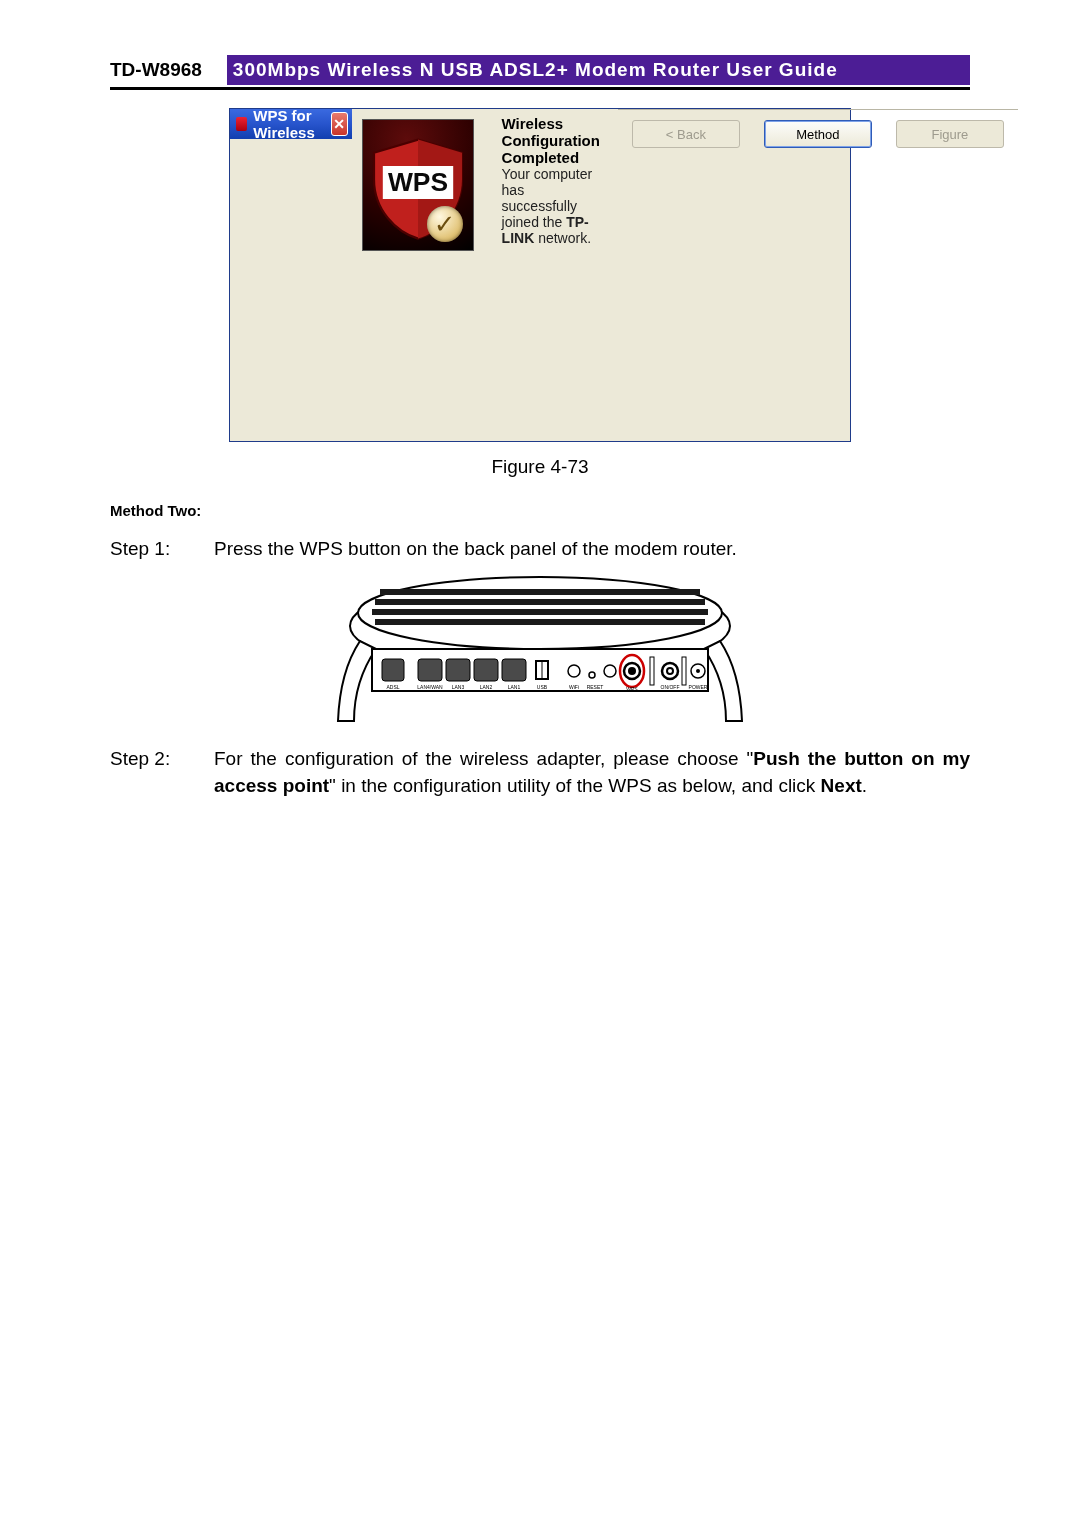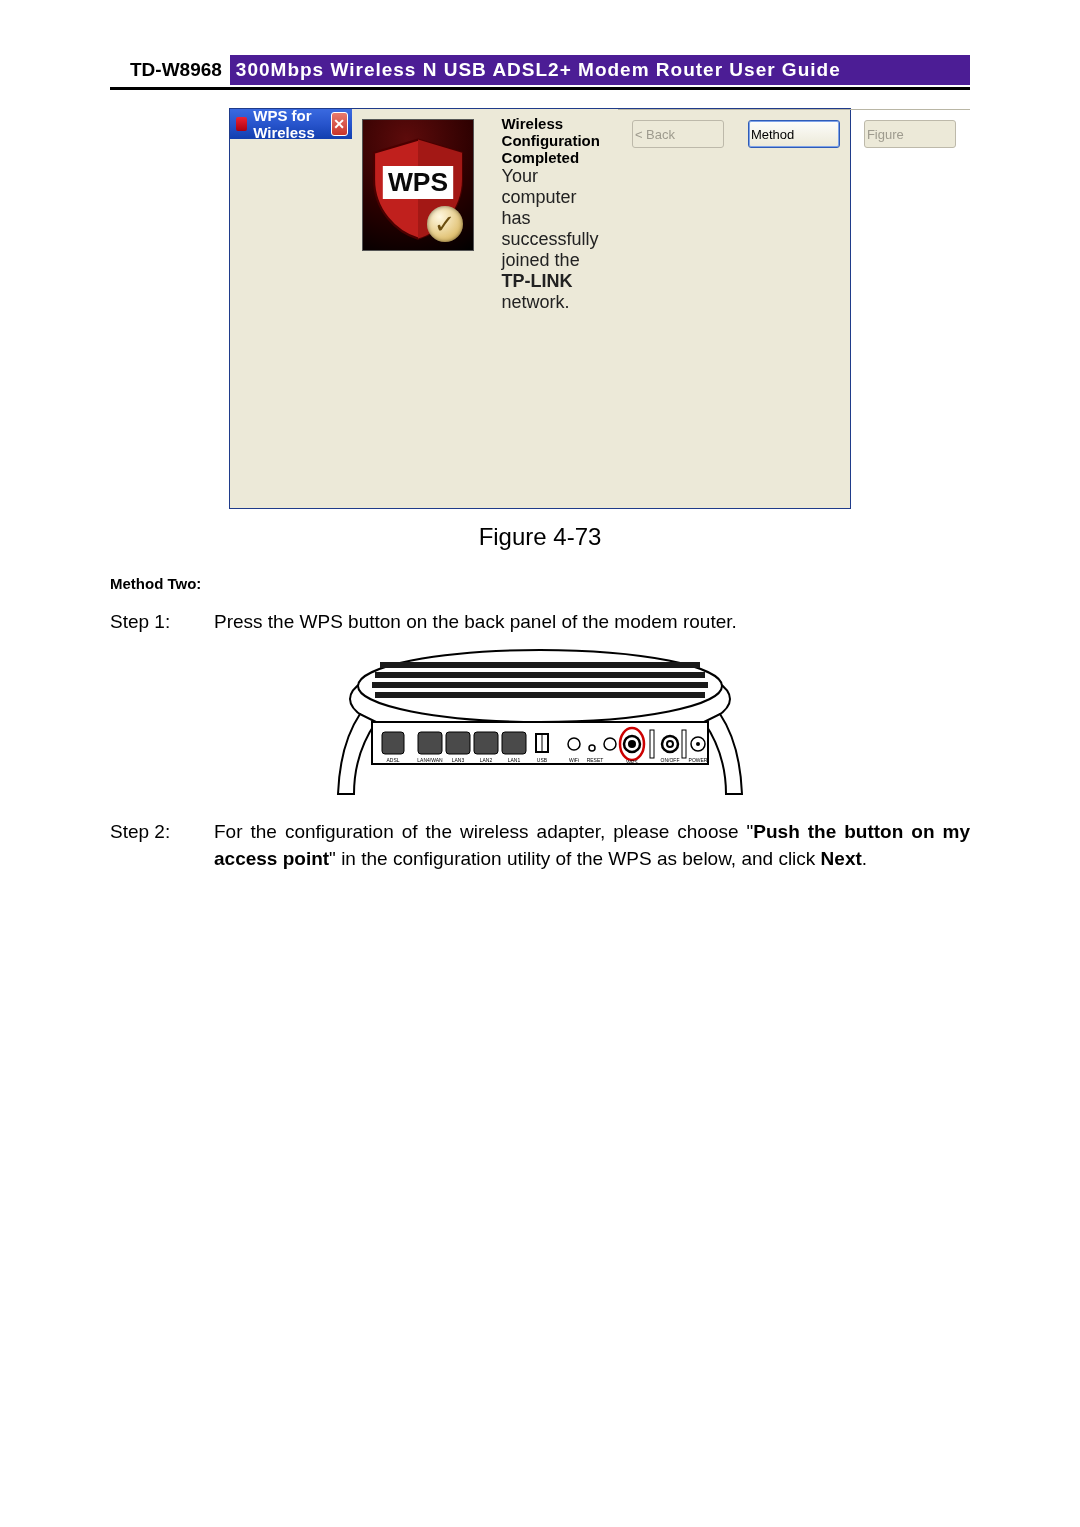--- a/index.html
+++ b/index.html
@@ -16,22 +16,21 @@
   }
   .header-bar {
     display: flex;
     align-items: stretch;
     font-weight: bold;
     font-size: 19px;
     border-bottom: 3px solid #000;
     padding-bottom: 2px;
   }
   .header-model {
-    padding: 4px 8px 4px 0;
-    margin-left: 20px;
+    padding: 4px 25px 4px 0;
   }
   .header-title {
     background: #4c1d95;
     color: #fff;
     padding: 4px 6px;
     flex: 1;
     text-align: left;
     letter-spacing: 1px;
   }
 
@@ -110,54 +109,54 @@
     box-shadow: 0 0 4px rgba(0,0,0,.5) inset;
   }
   .dlg-body {
     padding: 6px 18px 0 18px;
     font-size: 14px;
   }
   .dlg-body h4 {
     margin: 0 0 0 0;
     font-size: 15px;
   }
-  .dlg-text { font-size: 18px; color: #222; }
+  .dlg-text { font-size: 14px; color: #222; }
   .dlg-spacer { height: 195px; }
   .dlg-footer {
     border-top: 1px solid #b9b6a5;
     padding: 10px 14px;
     display: flex;
     justify-content: flex-end;
     gap: 24px;
   }
   .win-btn {
     min-width: 86px;
     height: 26px;
     font-size: 13px;
     background: linear-gradient(#fdfdfb, #ece9d8);
     border: 1px solid #8a867a;
     border-radius: 3px;
     display: flex;
     align-items: center;
-    justify-content: flex-start;
-    padding: 0 2px;
+    justify-content: center;
+    padding: 0 10px;
   }
   .win-btn.default {
     border: 1px solid #2f5bb7;
     box-shadow: 0 0 0 1px #7da2e8 inset;
   }
   .win-btn.disabled {
     color: #9e9b8e;
     border-color: #bdb9aa;
     background: #ece9d8;
   }
 
   .figure-caption {
     text-align: center;
-    font-size: 24px;
+    font-size: 19px;
     margin: 14px 0 24px 0;
   }
   .method-title {
     font-weight: bold;
     font-size: 15px;
     margin-bottom: 16px;
   }
   .step-row {
     display: flex;
     font-size: 19px;

